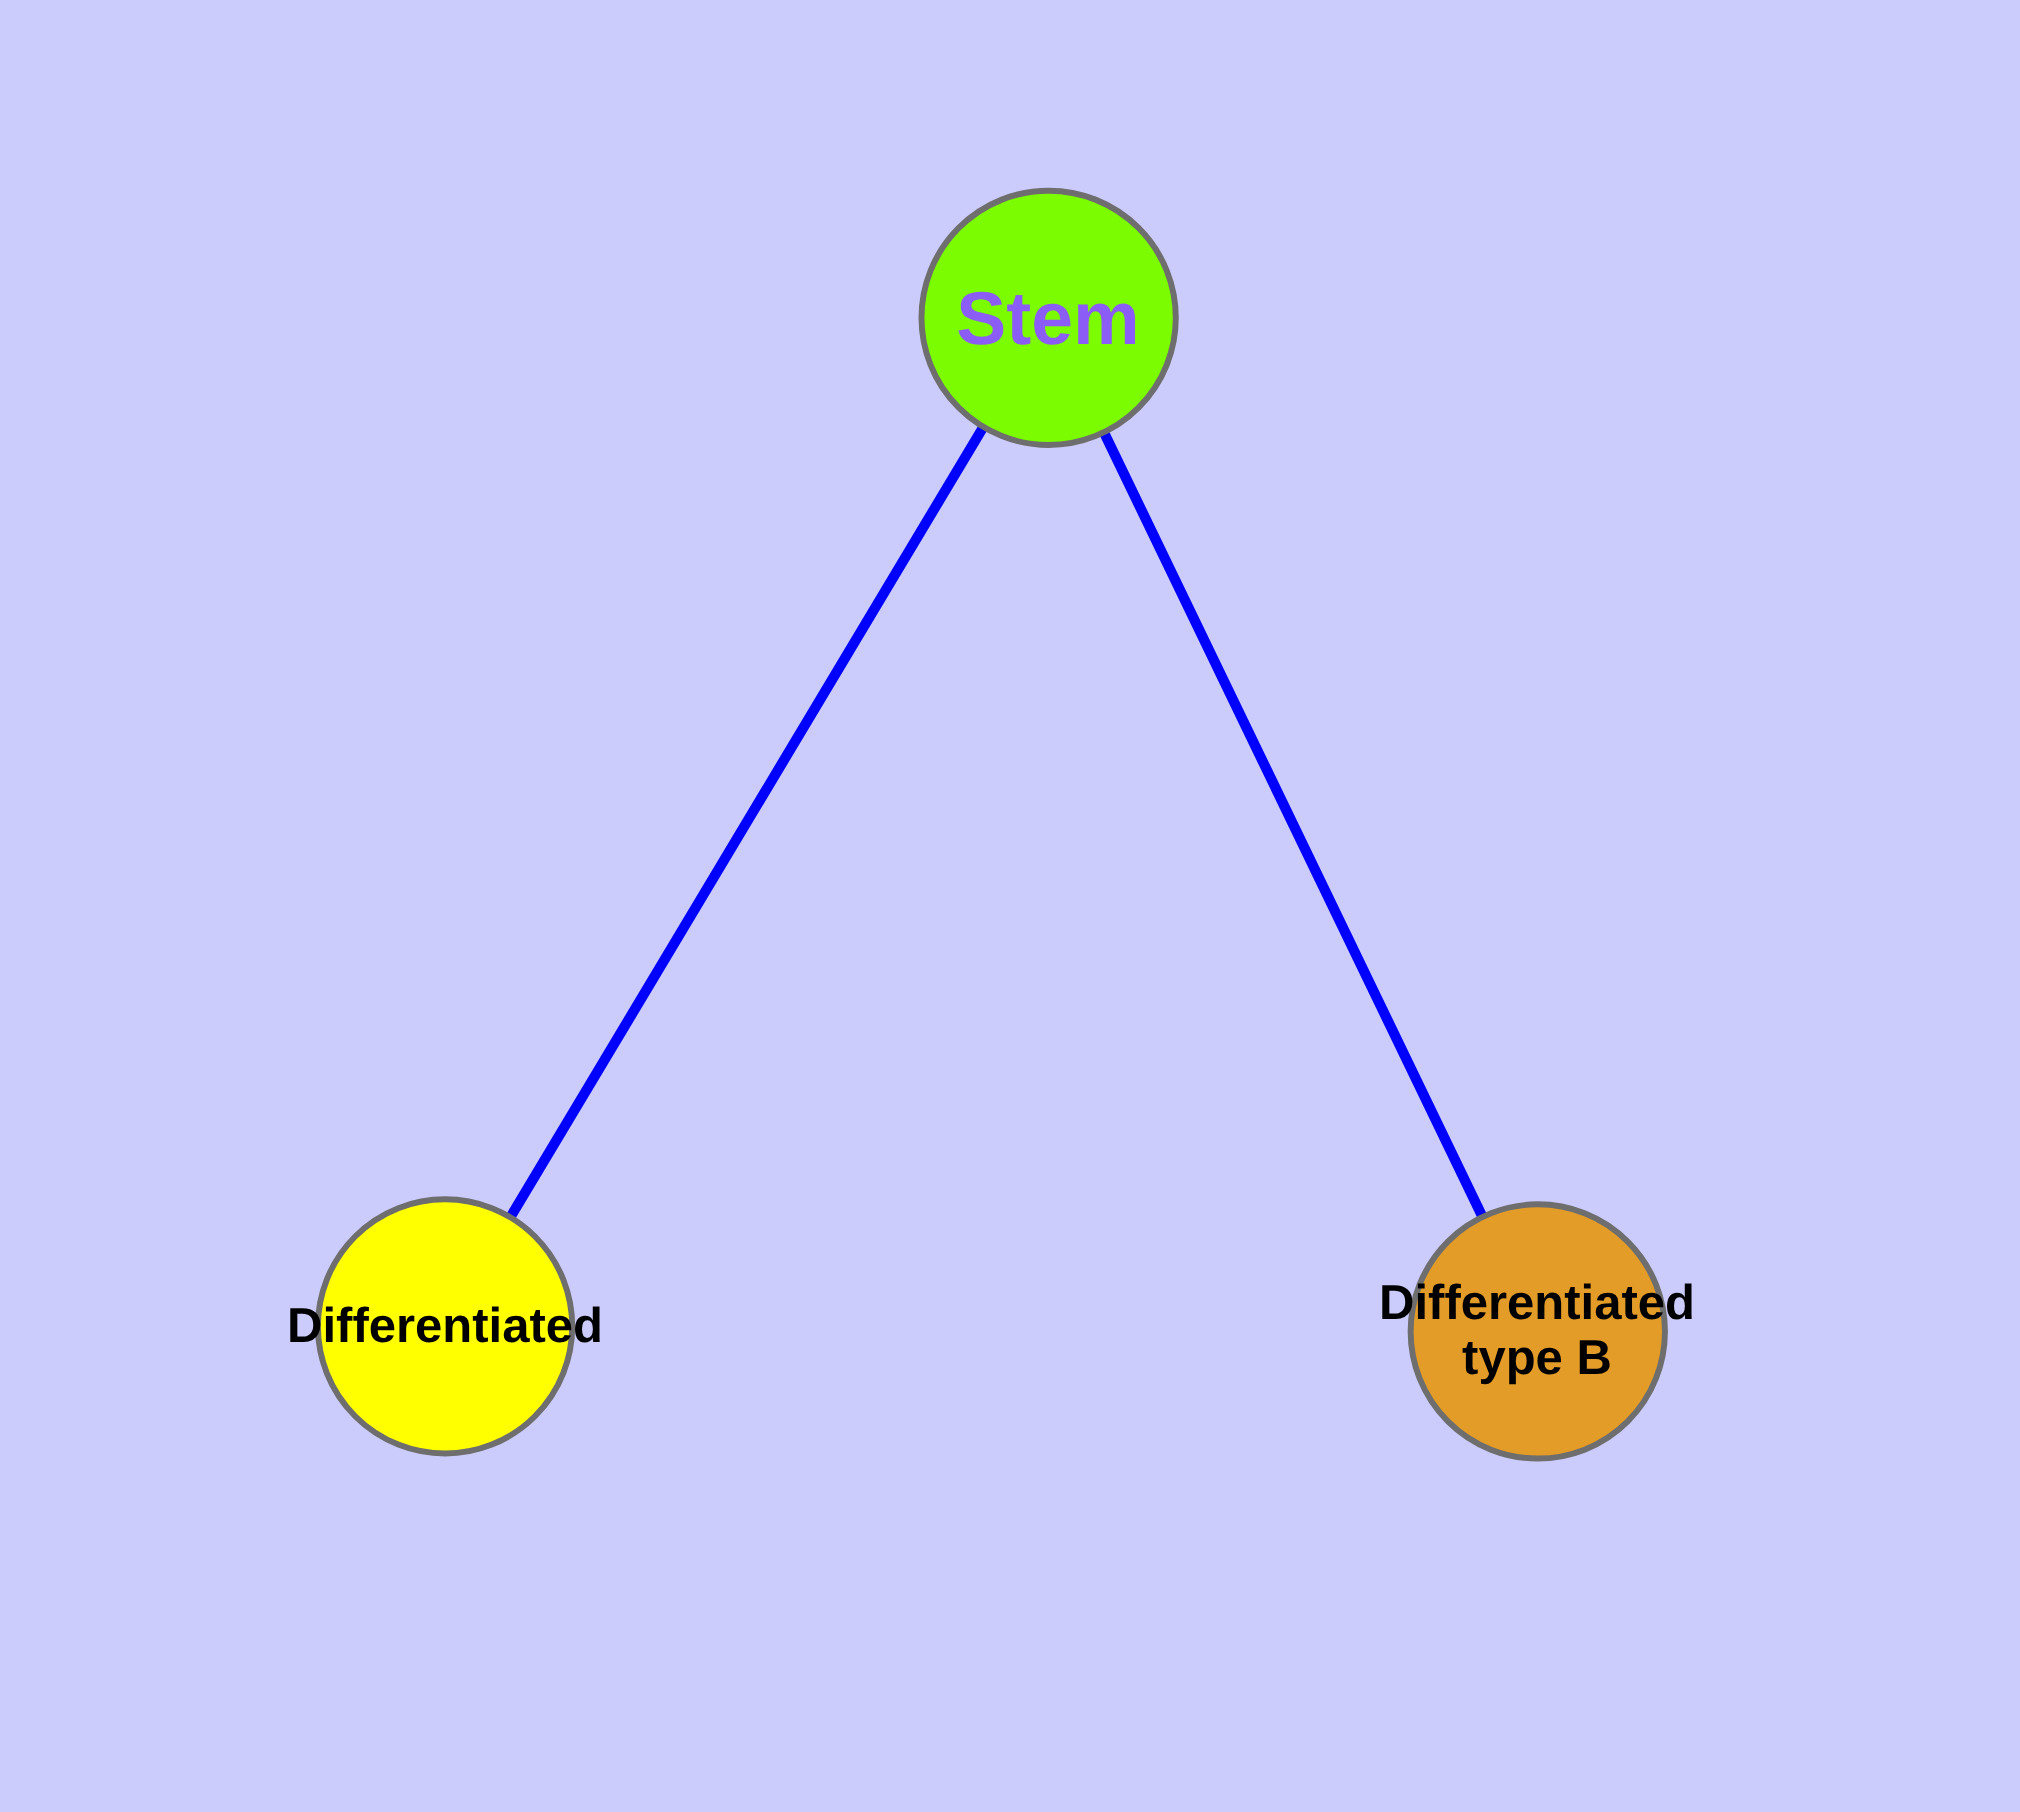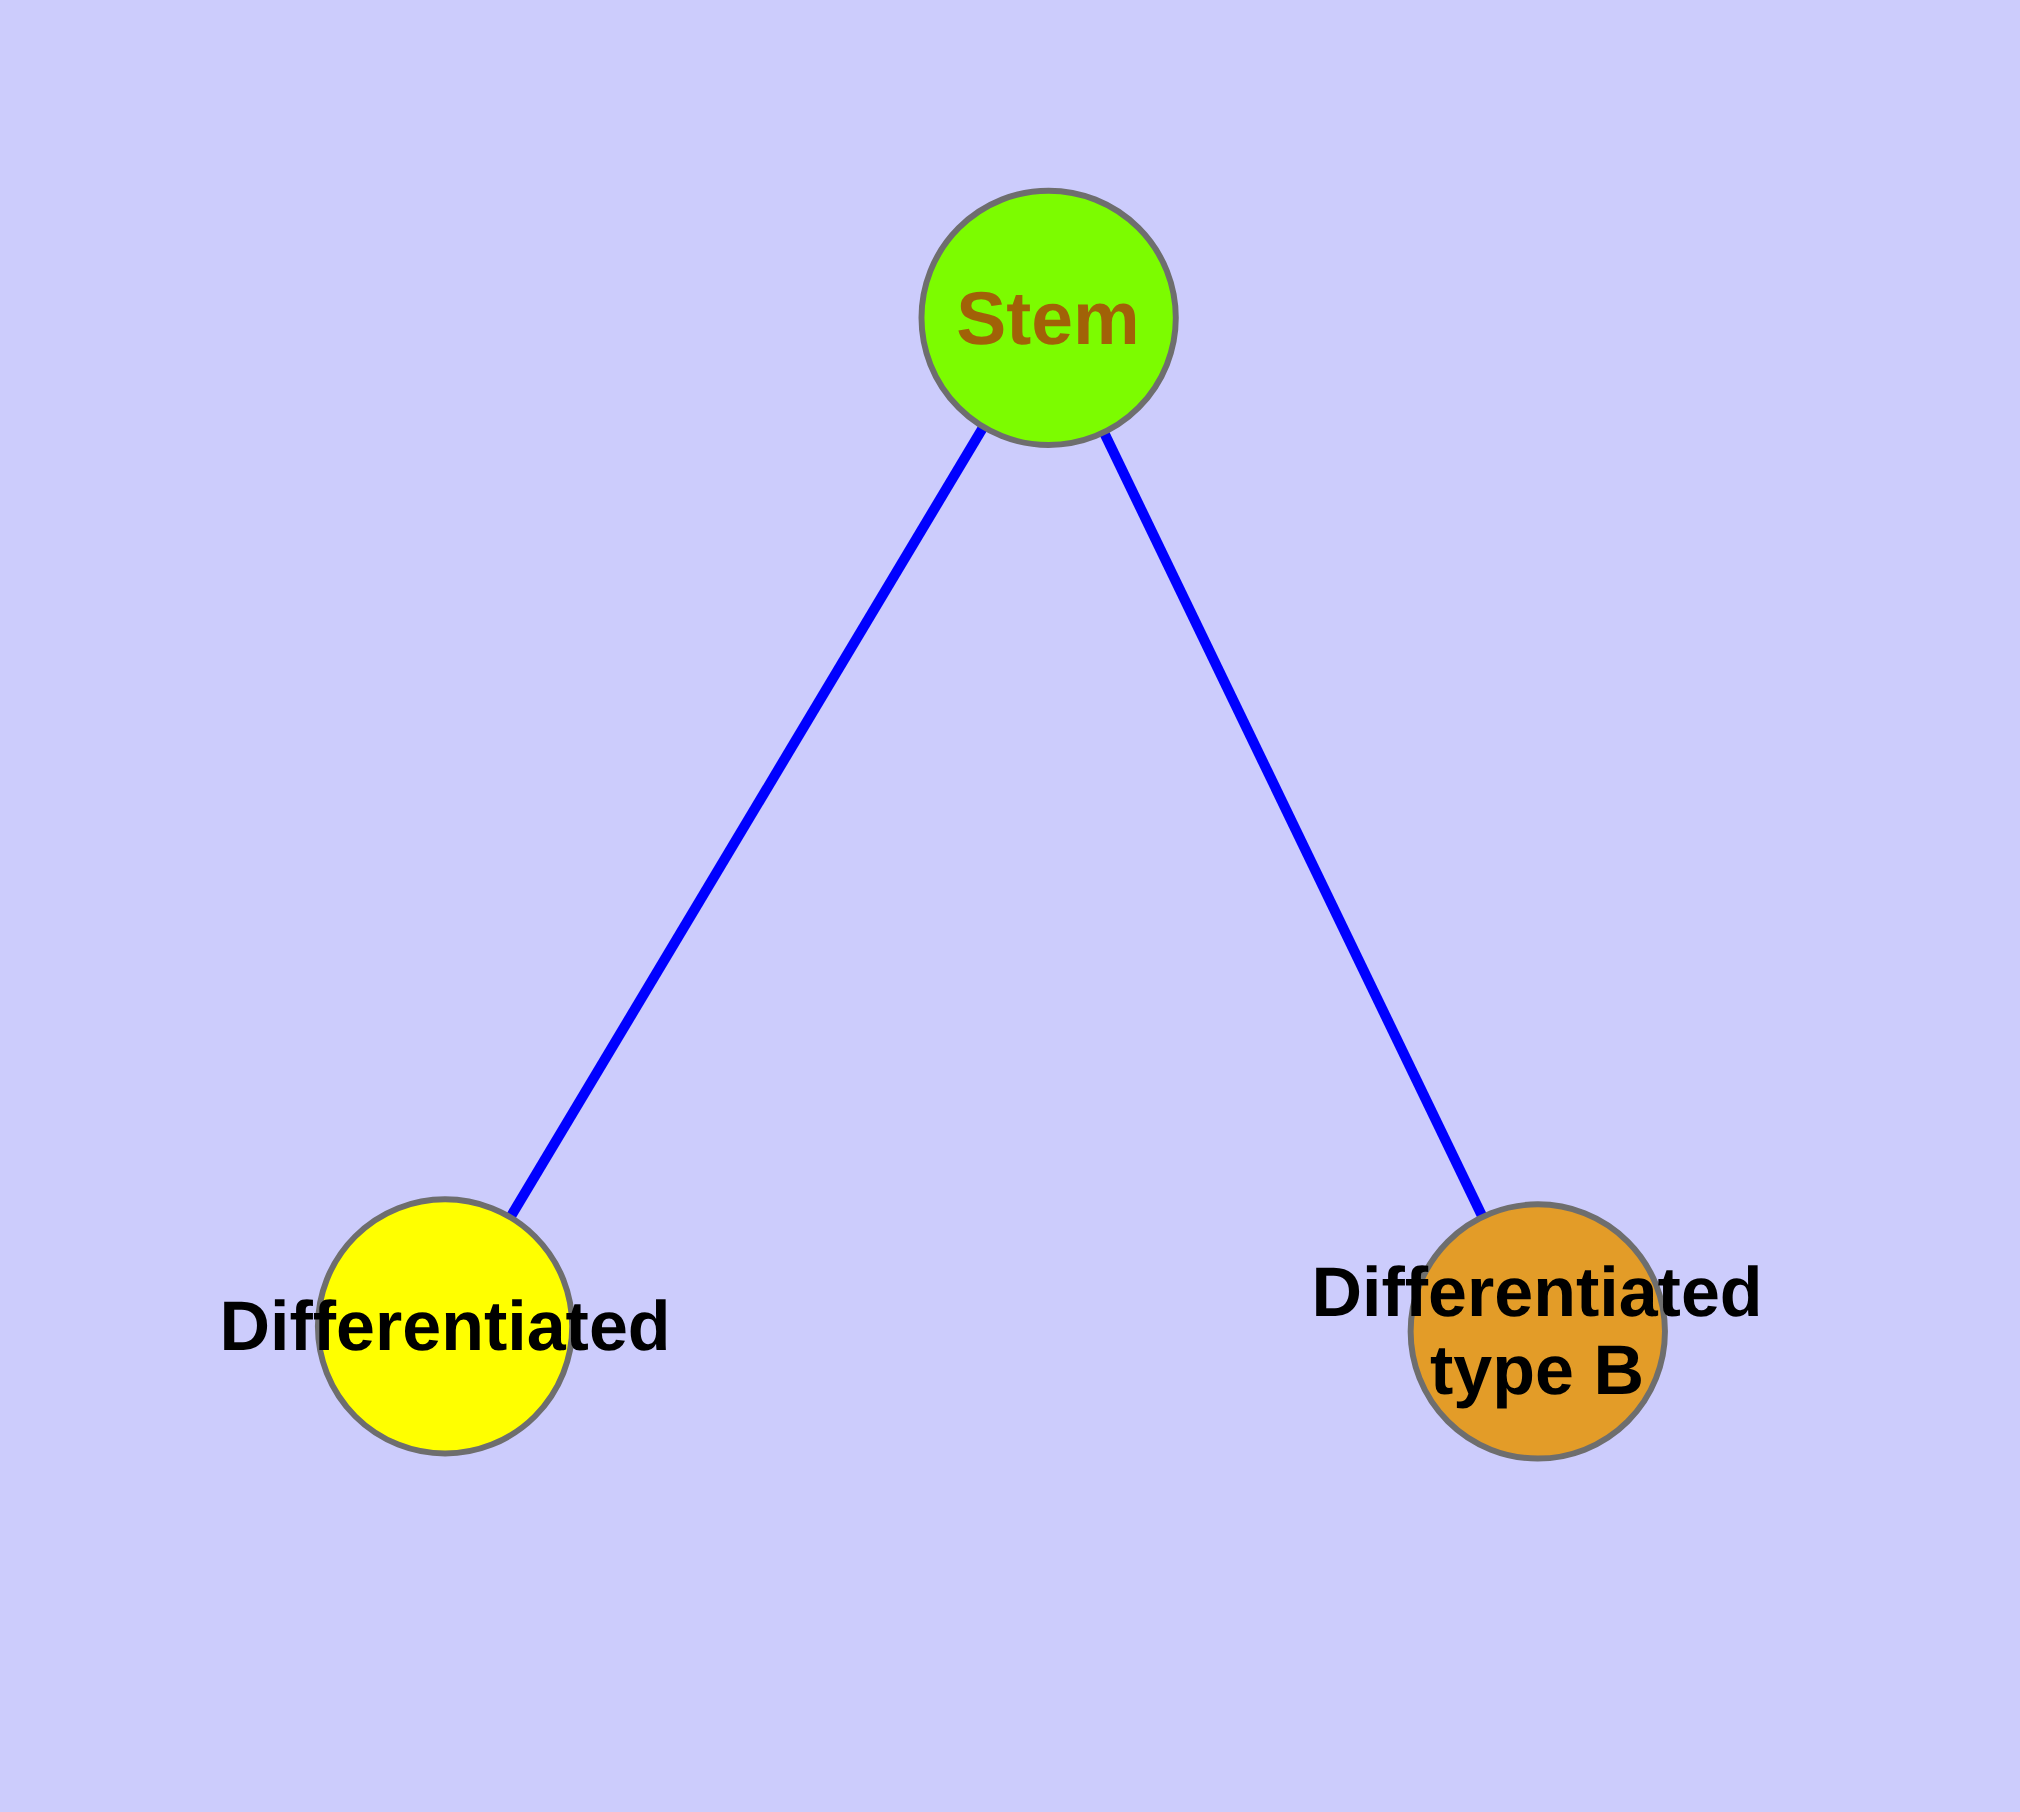--- a/index.html
+++ b/index.html
@@ -26,21 +26,21 @@
     transform: translate(-50%, -50%);
     text-align: center;
     color: #000000;
     font-weight: bold;
     font-family: "Liberation Sans", sans-serif;
     white-space: nowrap;
     line-height: 1.12;
     pointer-events: none;
     text-rendering: geometricPrecision;
   }
-  .node-label.lg { font-size: 70px; }
+  .node-label.lg { font-size: 49px; }
   .node-label.sm { font-size: 75px; }
 </style>
 </head>
 <body>
 
 <div id="canvas" style="width: 2021px; height: 1812px;">
 
   <svg id="graph-svg" viewBox="0 0 2384 2138" preserveAspectRatio="none" aria-hidden="true" style="width: 2021px; height: 1812px;">
     <rect id="bg-rect" x="0" y="0" width="2384" height="2138" fill="#ccccfc"></rect>
     <g id="edge-layer">
@@ -48,21 +48,21 @@
         <line x1="1237" y1="375" x2="1814" y2="1571" stroke="#0000ff" stroke-width="12" stroke-linecap="butt"></line>
       </g>
     <g id="node-layer">
         <circle cx="1237" cy="375" r="150" fill="#7cfc00" stroke="#6e6e6e" stroke-width="7"></circle>
         <circle cx="525" cy="1565" r="150" fill="#ffff00" stroke="#6e6e6e" stroke-width="7"></circle>
         <circle cx="1814" cy="1571" r="150" fill="#e39c28" stroke="#6e6e6e" stroke-width="7"></circle>
       </g>
   </svg>
 
   <div id="label-layer">
-      <div class="node-label sm" style="left: 1048px; top: 318px; color: #a16207;">
+      <div class="node-label sm" style="left: 1048px; top: 318px; color: #8b5cf6;">
         <div>Stem</div>
       </div>
       <div class="node-label lg" style="left: 445px; top: 1326px; color: rgb(0, 0, 0);">
         <div>Differentiated</div>
       </div>
       <div class="node-label lg" style="left: 1537px; top: 1331px; color: rgb(0, 0, 0);">
         <div>Differentiated</div>
         <div>type B</div>
       </div>
     </div>

